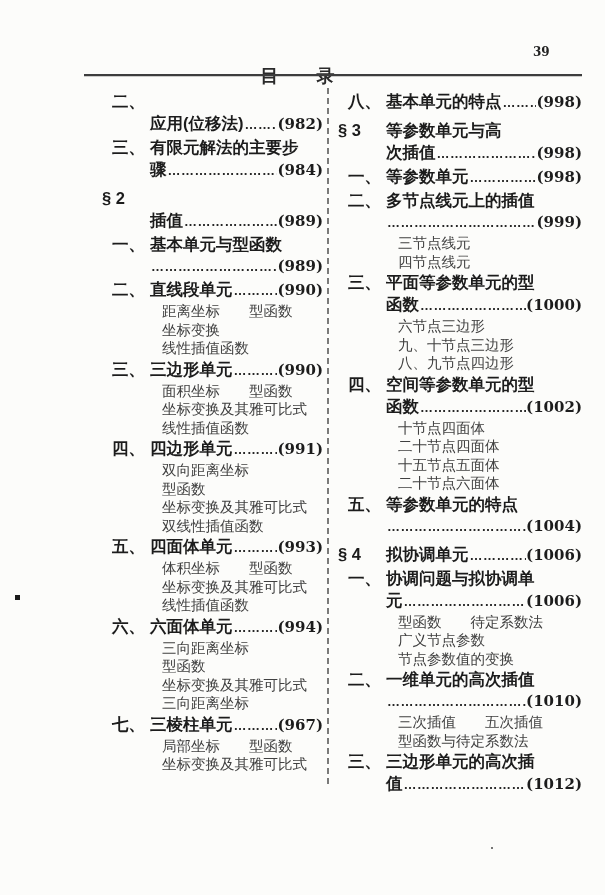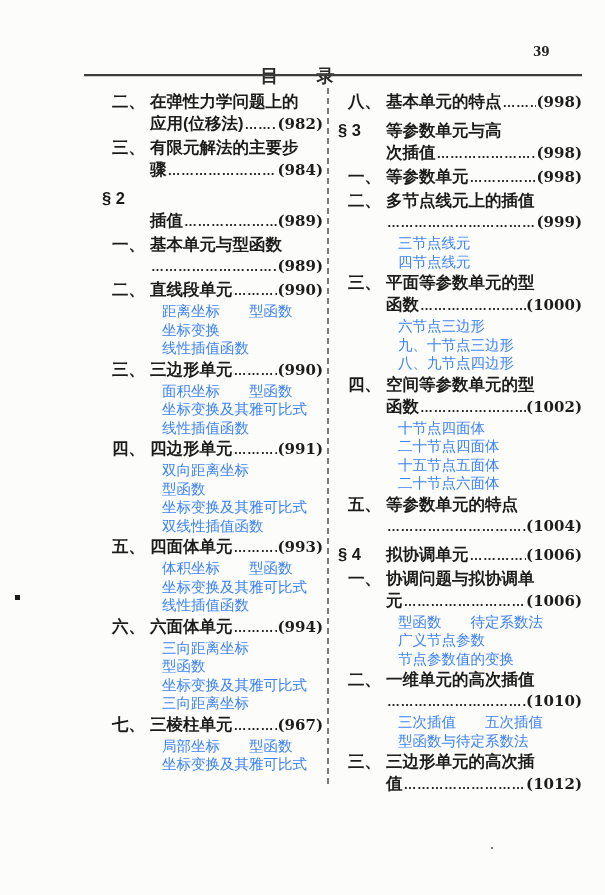--- a/index.html
+++ b/index.html
@@ -22,21 +22,21 @@
   }
   .divider{
     position:absolute;top:88px;left:327px;height:696px;width:0;
     border-left:2px dashed #5a5a5a;opacity:.8;
   }
   .col{position:absolute;top:90px;}
   .col-left{left:102px;width:221px;}
   .col-right{left:338px;width:244px;}
   .line{display:flex;align-items:baseline;white-space:nowrap;}
   .line.main{font-size:16.5px;font-weight:bold;line-height:22px;color:#1c1c1c;}
-  .line.sub{font-size:14.5px;font-weight:500;line-height:18.5px;padding-left:60px;color:#3b82f6;}
+  .line.sub{font-size:14.5px;font-weight:500;line-height:18.5px;padding-left:60px;color:#404040;}
   .line.cont{padding-left:48px;justify-content:space-between;}
   .line.section{margin-top:5px;}
   .num{flex:0 0 48px;box-sizing:border-box;}
   .num.item{padding-left:10px;}
   .txt{flex:0 0 auto;}
   .leader{
     flex:1 1 auto;overflow:hidden;white-space:nowrap;min-width:6px;
     font-size:13px;font-weight:bold;letter-spacing:.5px;color:#262626;
     padding:0 1px;
   }
@@ -52,21 +52,20 @@
 <body>
 
 <div class="header-title">目　录</div>
 <div class="page-num">39</div>
 <div class="rule"></div>
 <div class="divider"></div>
 
 <div class="col col-left">
     <div class="line main">
       <span class="num item">二、</span>
-      <span class="txt">在弹性力学问题上的</span>
     </div>
     <div class="line main cont">
       <span class="txt">应用(位移法)</span>
       <span class="leader">…………………………………………………………………………………………………………</span>
       <span class="page">(982)</span>
     </div>
     <div class="line main">
       <span class="num item">三、</span>
       <span class="txt">有限元解法的主要步</span>
     </div>

